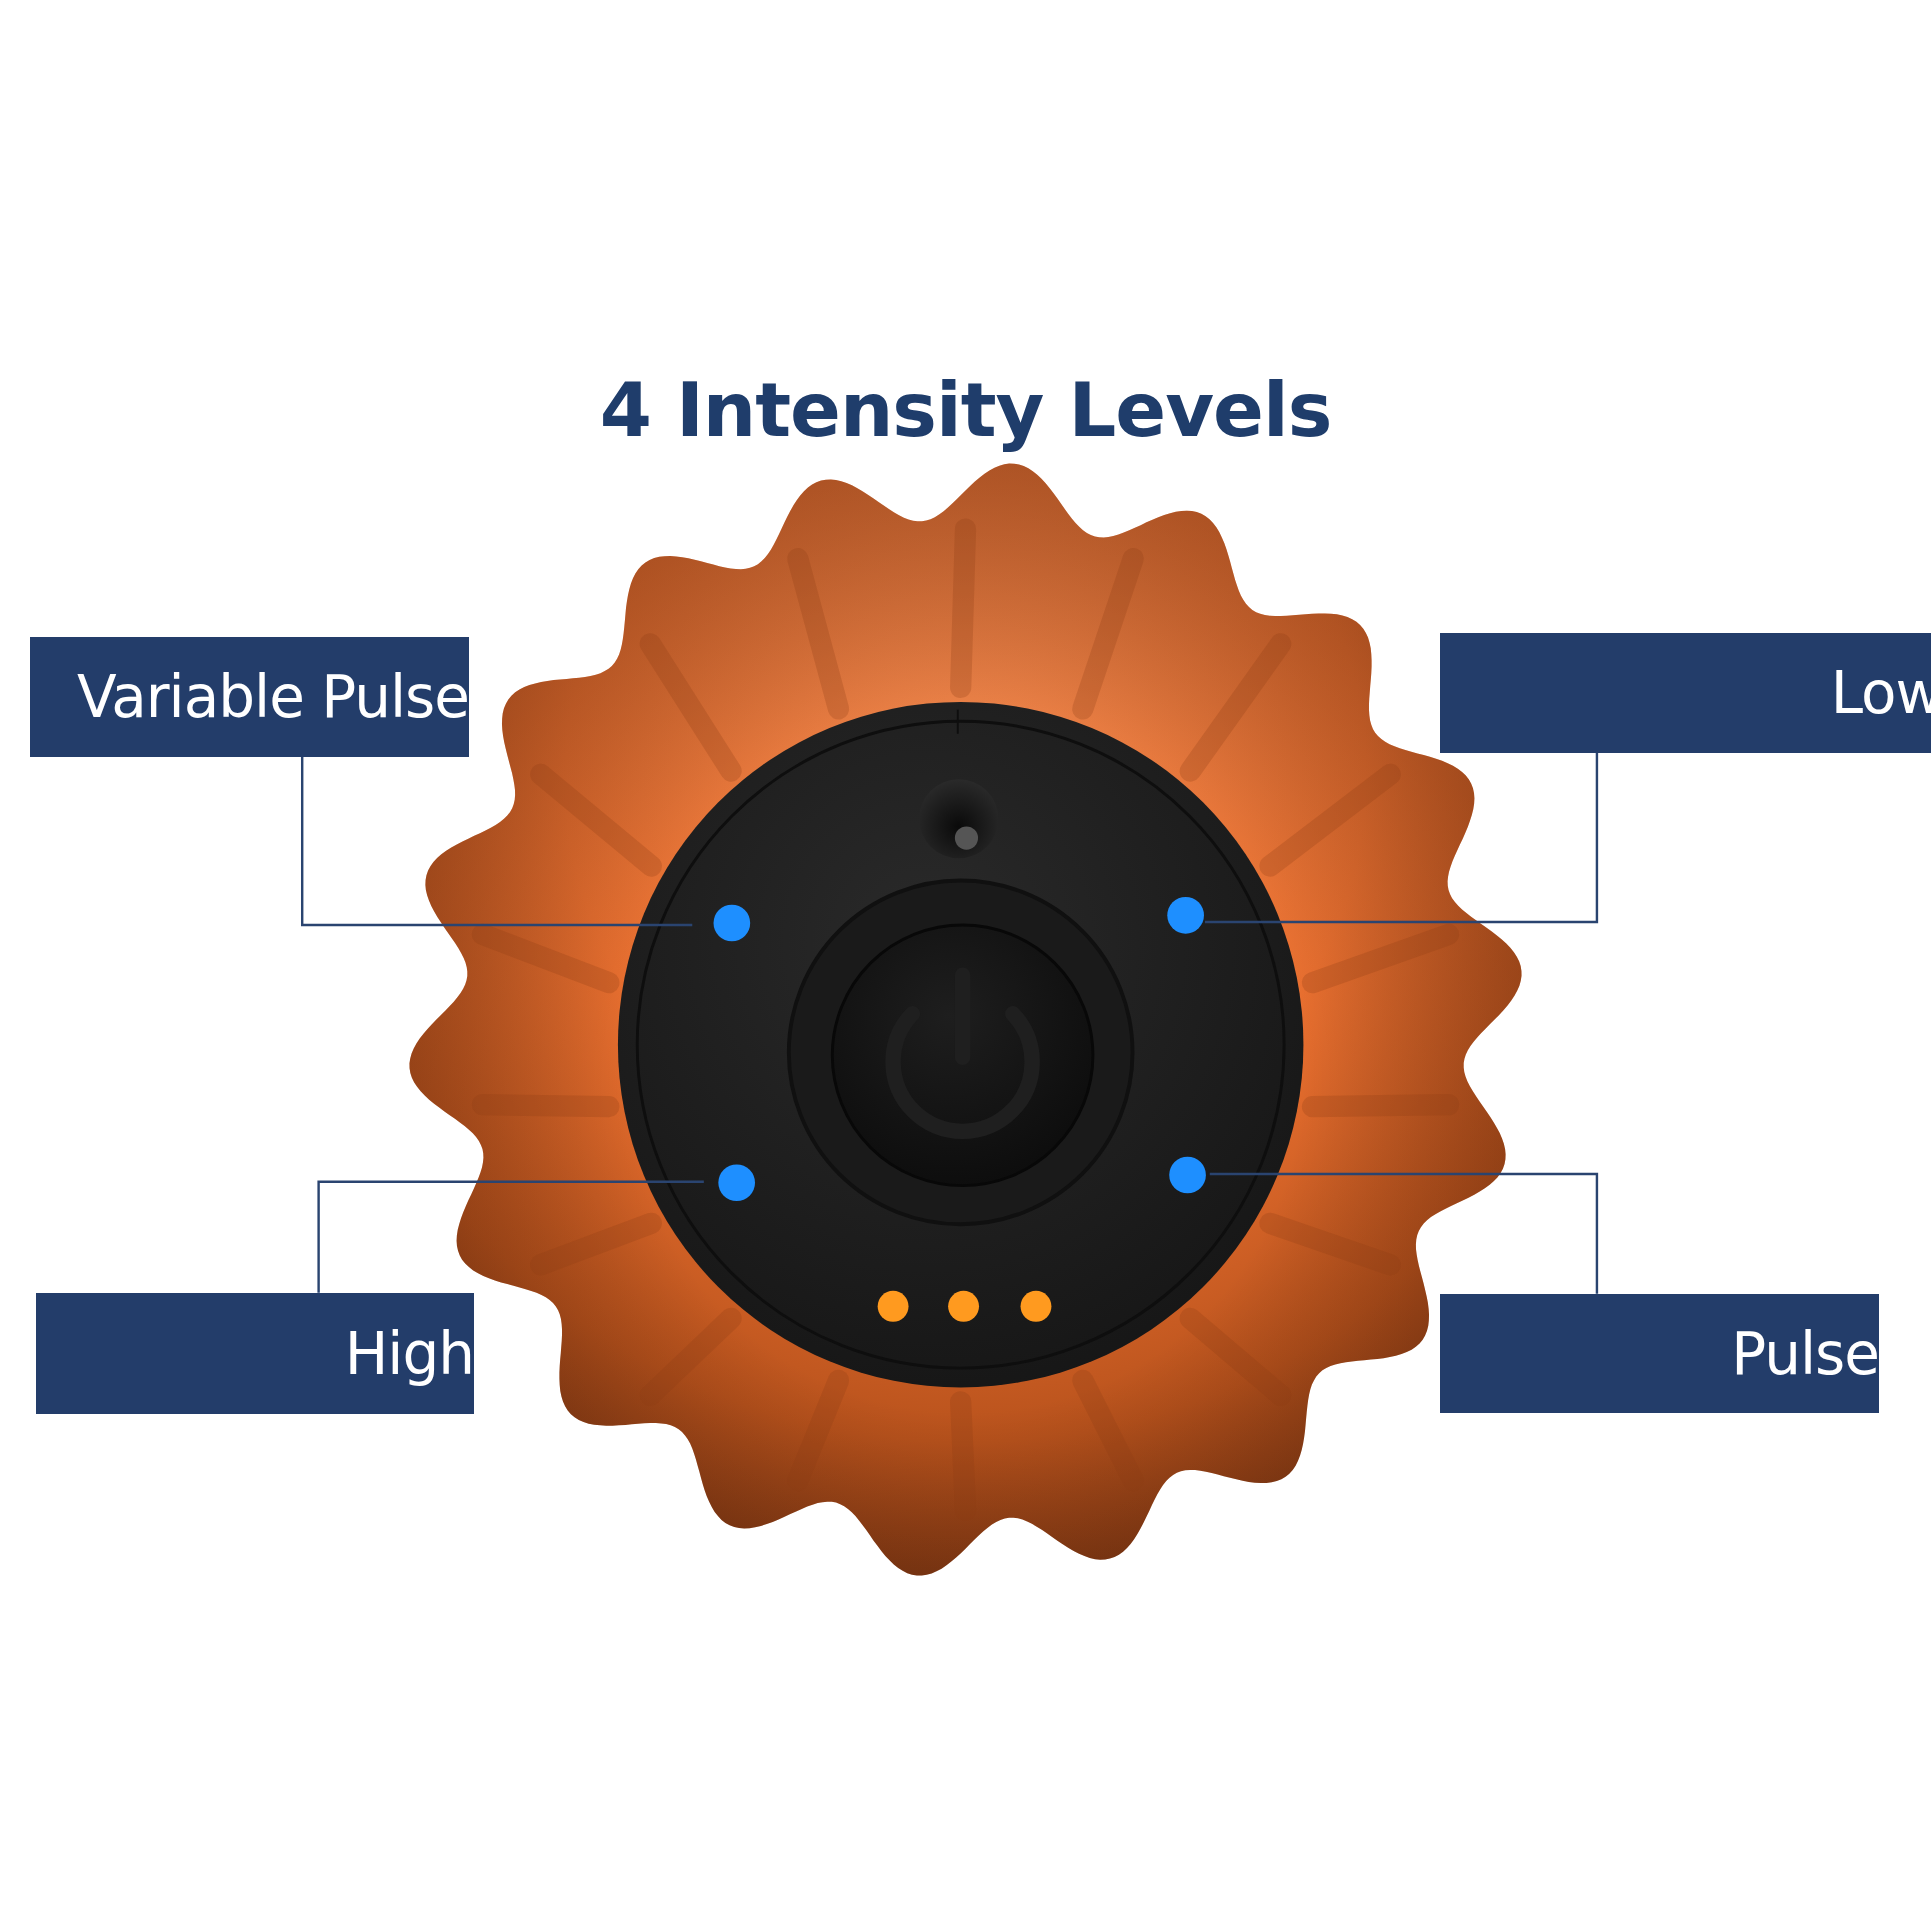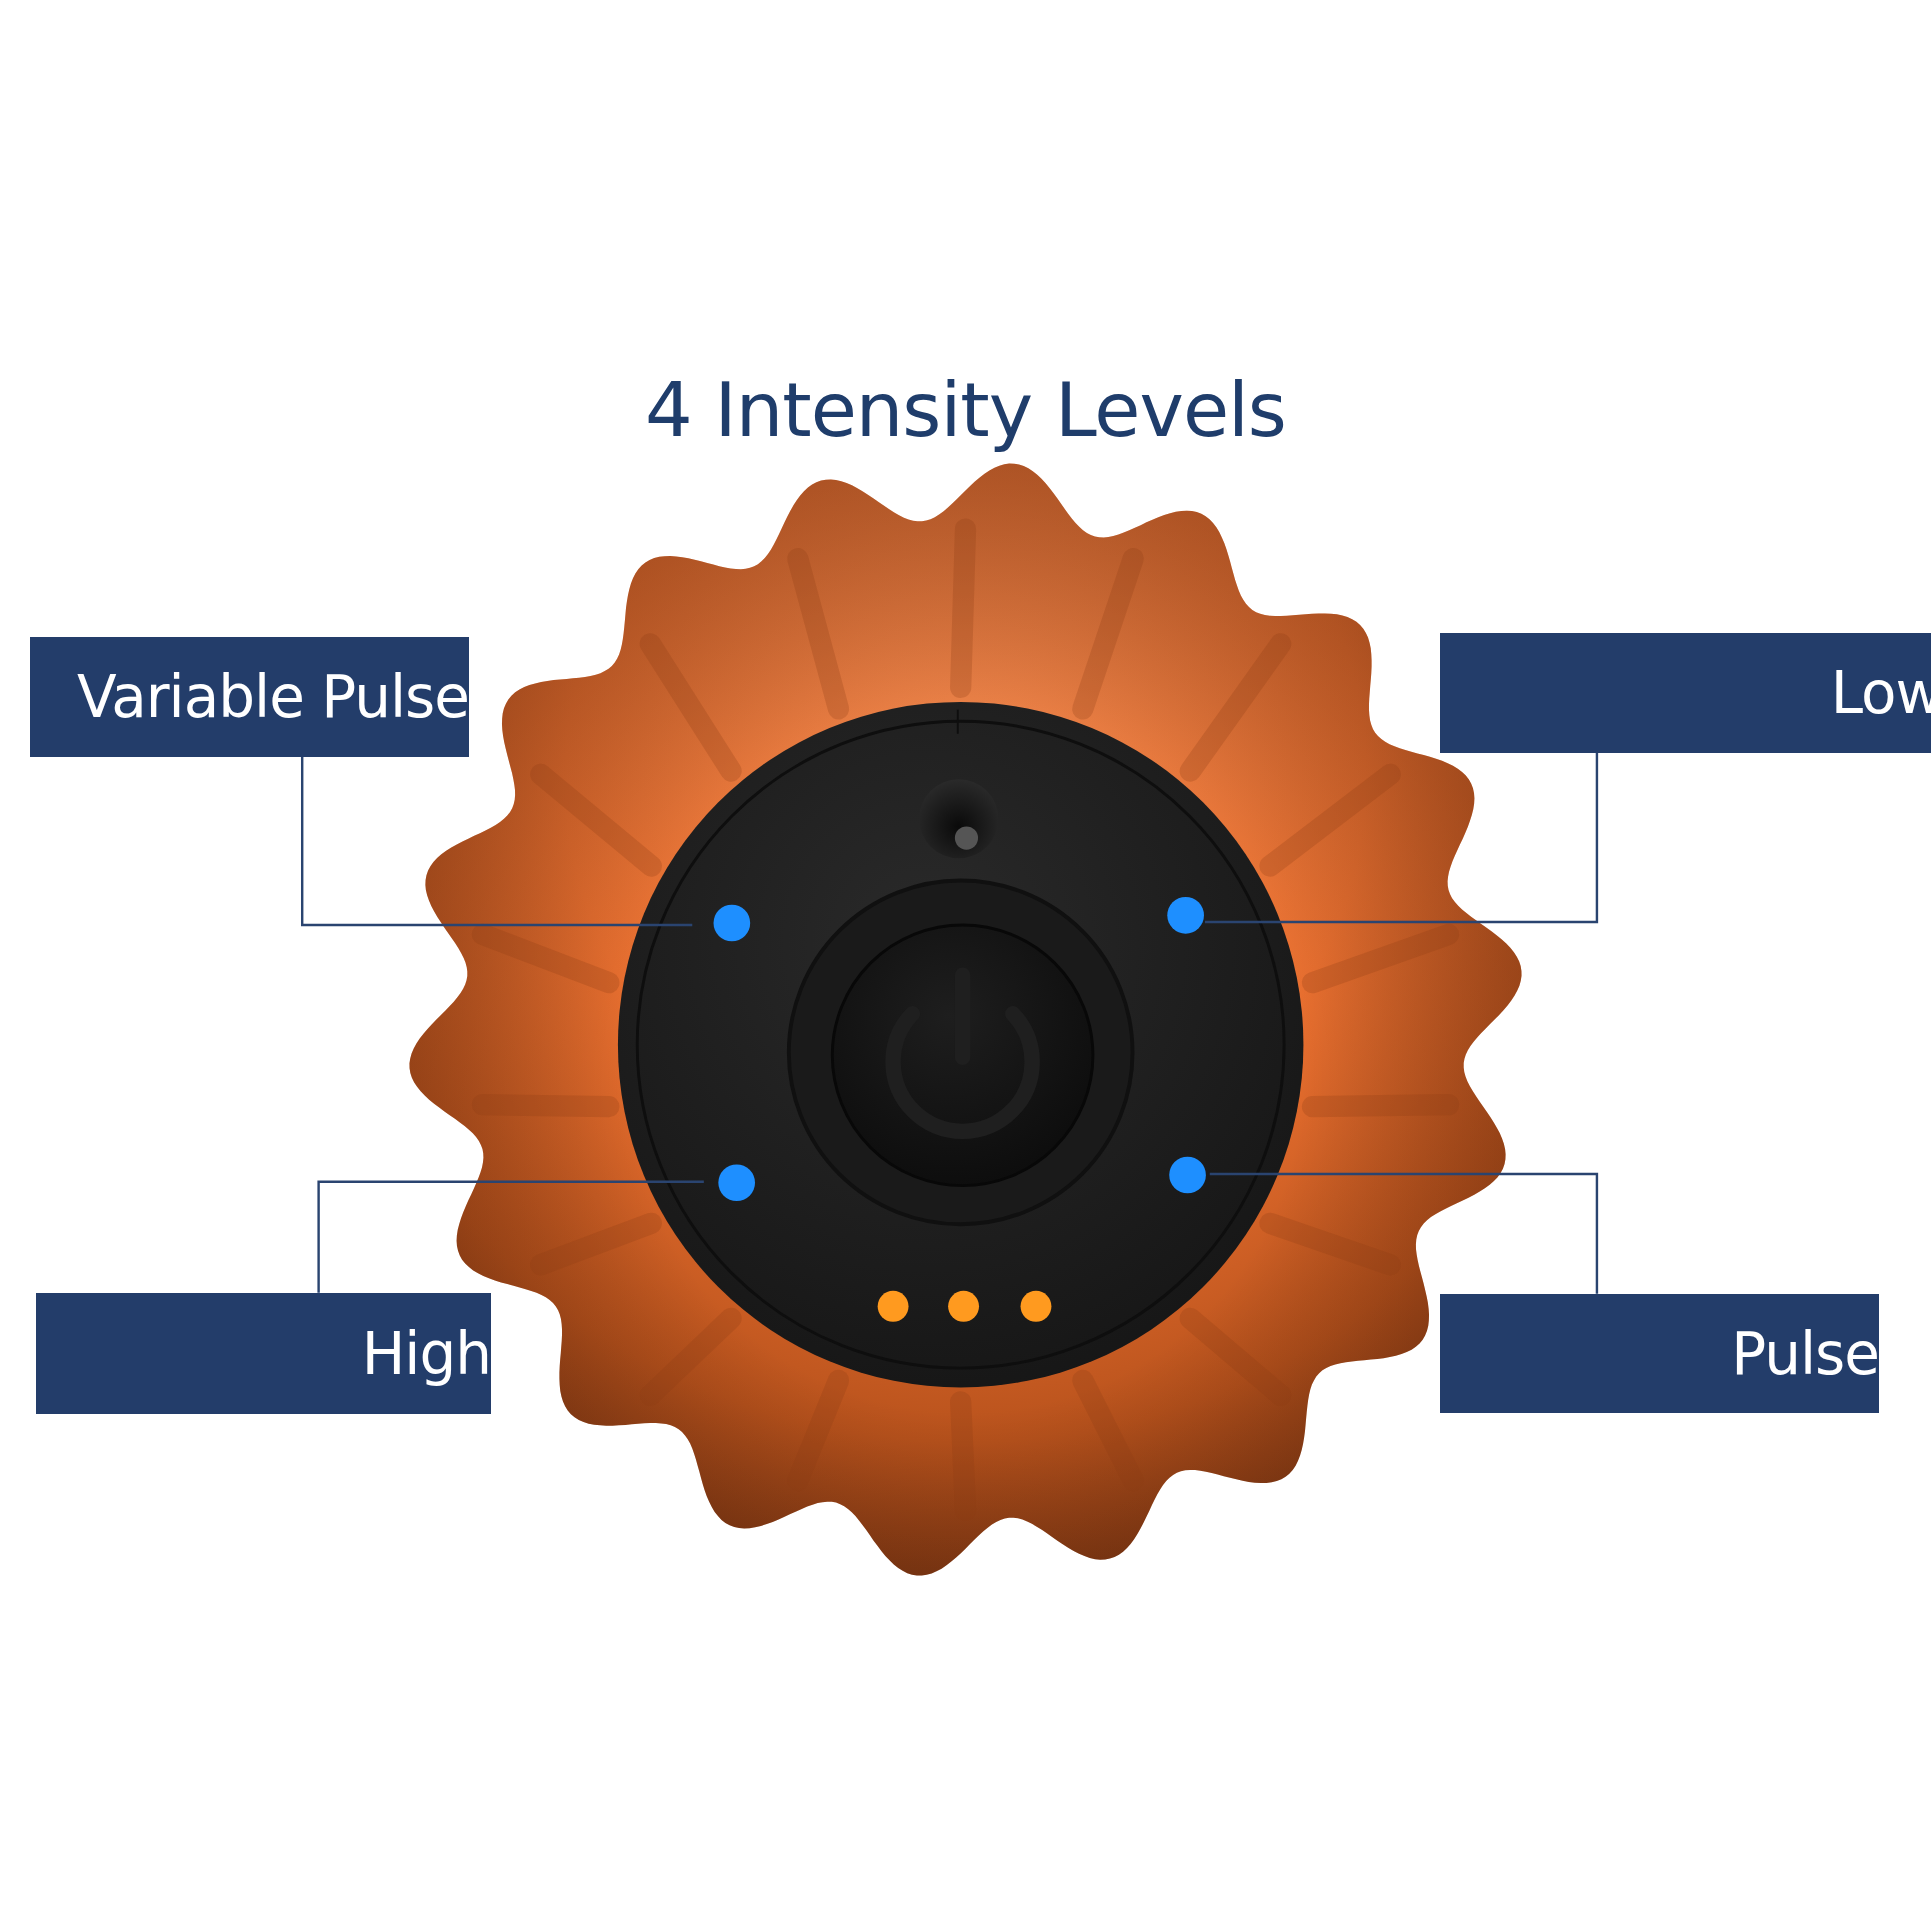--- a/index.html
+++ b/index.html
@@ -1,31 +1,31 @@
 <!DOCTYPE html>
 <html><head>
 <meta charset="utf-8">
 <style>
   html, body { margin: 0; padding: 0; background: #ffffff; }
   body { width: 1931px; height: 1931px; position: relative; overflow: hidden;
          font-family: "DejaVu Sans", "Liberation Sans", sans-serif; }
   .title {
     position: absolute; left: 0; width: 1931px; top: 367px;
-    text-align: center; font-weight: normal; font-size: 75px; letter-spacing: -1px;
+    text-align: center; font-weight: bold; font-size: 75px; letter-spacing: -1px;
     color: #1f3d6b; line-height: 87px;
   }
   .label-box {
     position: absolute; background: #233d6a; color: #ffffff;
     display: flex; align-items: center; justify-content: flex-end;
     font-size: 58px; font-family: "DejaVu Sans", sans-serif; font-weight: normal;
     letter-spacing: -1px;
   }
   #box-vp   { left: 30px;   top: 637px;  width: 439px; height: 120px; }
   #box-low  { left: 1440px; top: 633px;  width: 502px; height: 120px; }
-  #box-high { left: 36px;   top: 1293px; width: 438px; height: 121px; padding-left: 17px; }
+  #box-high { left: 36px;   top: 1293px; width: 438px; height: 121px; }
   #box-med  { left: 1440px; top: 1294px; width: 439px; height: 119px; }
   svg.stage { position: absolute; left: 0; top: 0; }
 </style>
 </head>
 <body>
 
 <div class="title">4 Intensity Levels</div>
 
 <svg class="stage" width="1931" height="1931" viewBox="0 0 2000 2000">
   <defs>

